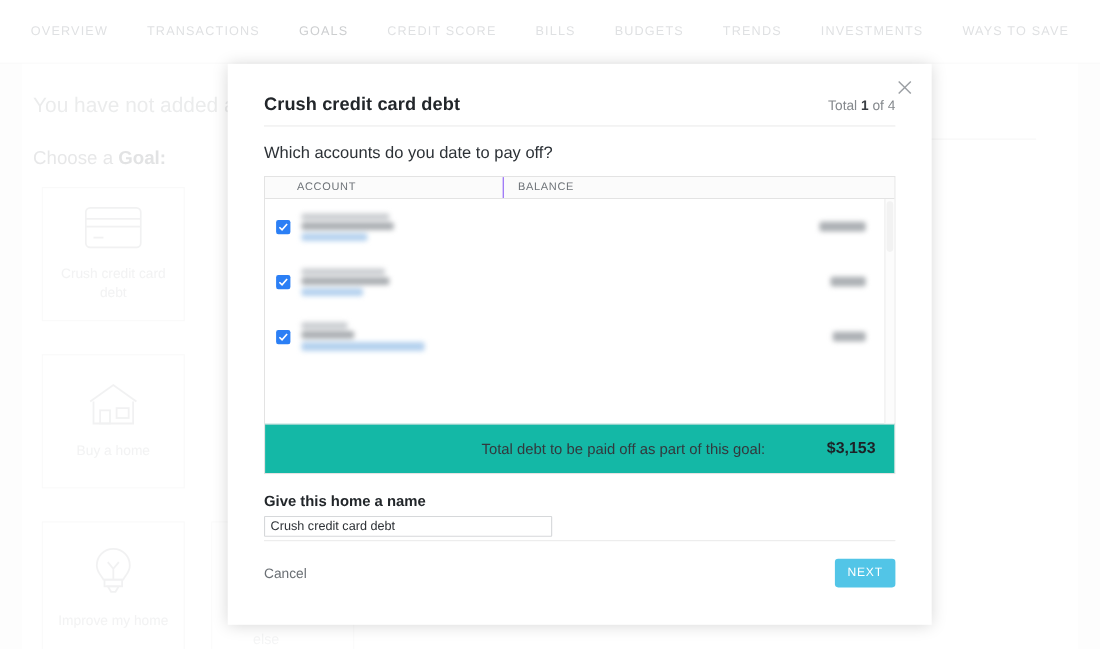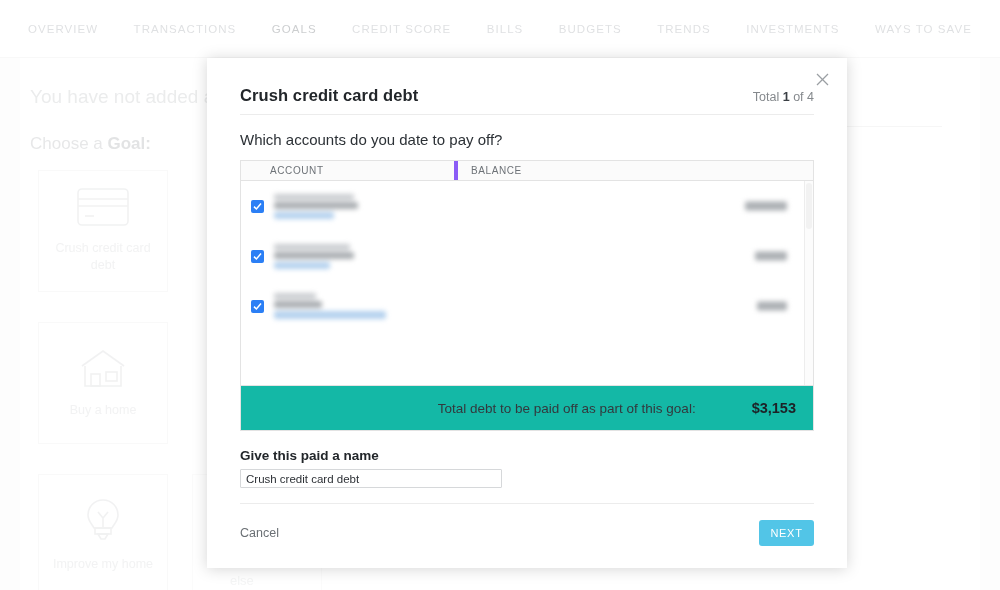--- a/index.html
+++ b/index.html
@@ -228,21 +228,21 @@
     border-bottom: 1px solid #e3e3e3;
   }
   #acct-head .th {
     font-size: 10px;
     letter-spacing: .6px;
     color: #6d7277;
     display: flex;
     align-items: center;
     text-transform: uppercase;
   }
-  #th-account { width: 217px; padding-left: 29px; box-sizing: border-box; border-right: 4px solid #8b5cf6; text-align: center; }
+  #th-account { width: 217px; padding-left: 29px; box-sizing: border-box; border-right: 1px solid #8b5cf6; text-align: center; }
   #th-balance { flex: 1; padding-left: 13px; box-sizing: border-box; }
 
   #acct-body {
     position: relative;
     height: 204px;
     background: #ffffff;
   }
   .acct-row {
     position: relative;
     height: 50px;
@@ -346,21 +346,21 @@
     color: #2d3136;
     background: #ffffff;
     outline: none;
   }
 
   
   #modal-footer {
     position: absolute;
     left: 0;
     right: 0;
-    bottom: 22px;
+    bottom: 34px;
   }
   #footer-rule {
     border-top: 1px solid #ececec;
     margin-bottom: 16px;
   }
   #footer-row {
     display: flex;
     align-items: center;
     justify-content: space-between;
   }
@@ -545,21 +545,21 @@
             <div id="acct-scroll-thumb"></div>
           </div>
         </div>
 
         <div id="acct-total">
           <div id="total-label">Total debt to be paid off as part of this goal:</div>
           <div id="total-value">$3,153</div>
         </div>
       </div>
 
-      <div id="goalname-label">Give this paid a name</div>
+      <div id="goalname-label">Give this home a name</div>
       <input id="goalname-input" type="text" value="Crush credit card debt" style="">
 
       <div id="modal-footer">
         <div id="footer-rule"></div>
         <div id="footer-row">
           <div id="cancel-link">Cancel</div>
           <button id="next-button">NEXT</button>
         </div>
       </div>
 

